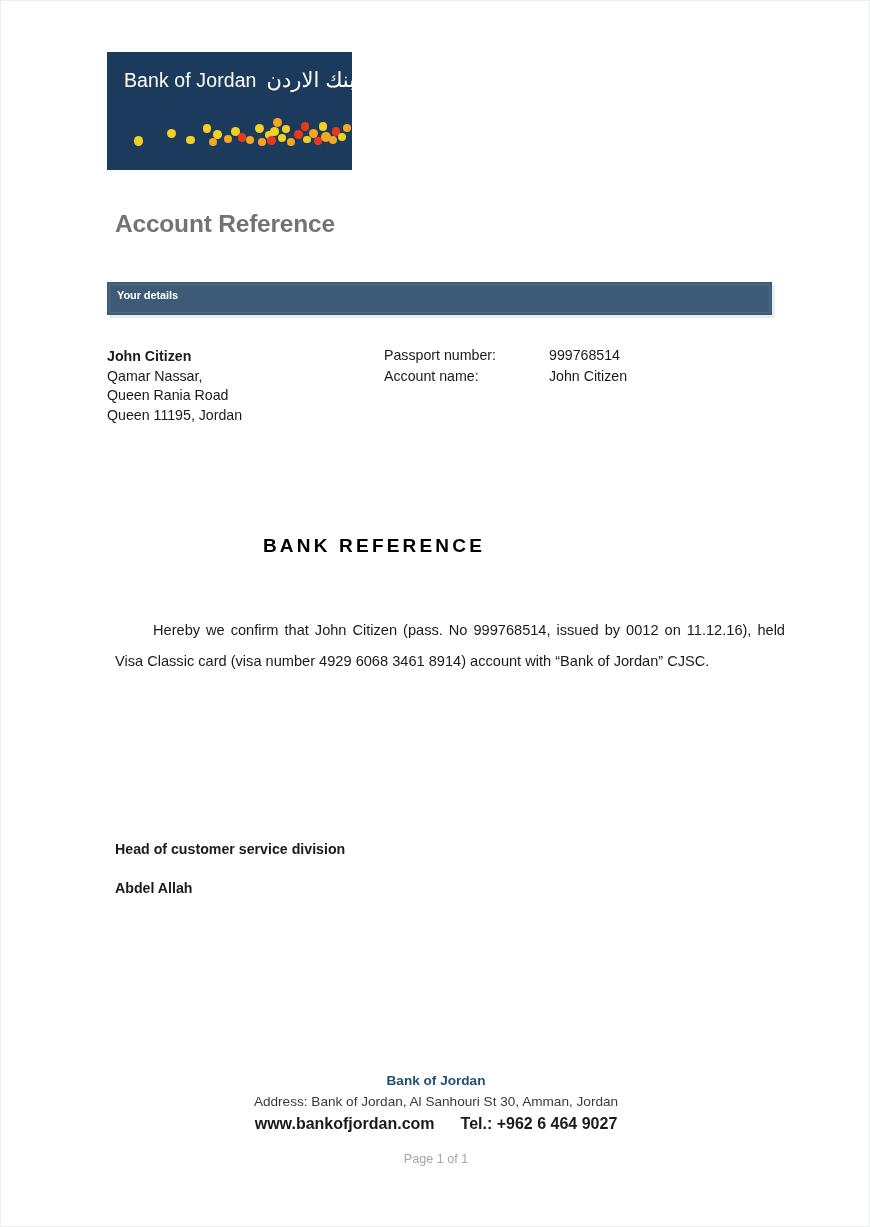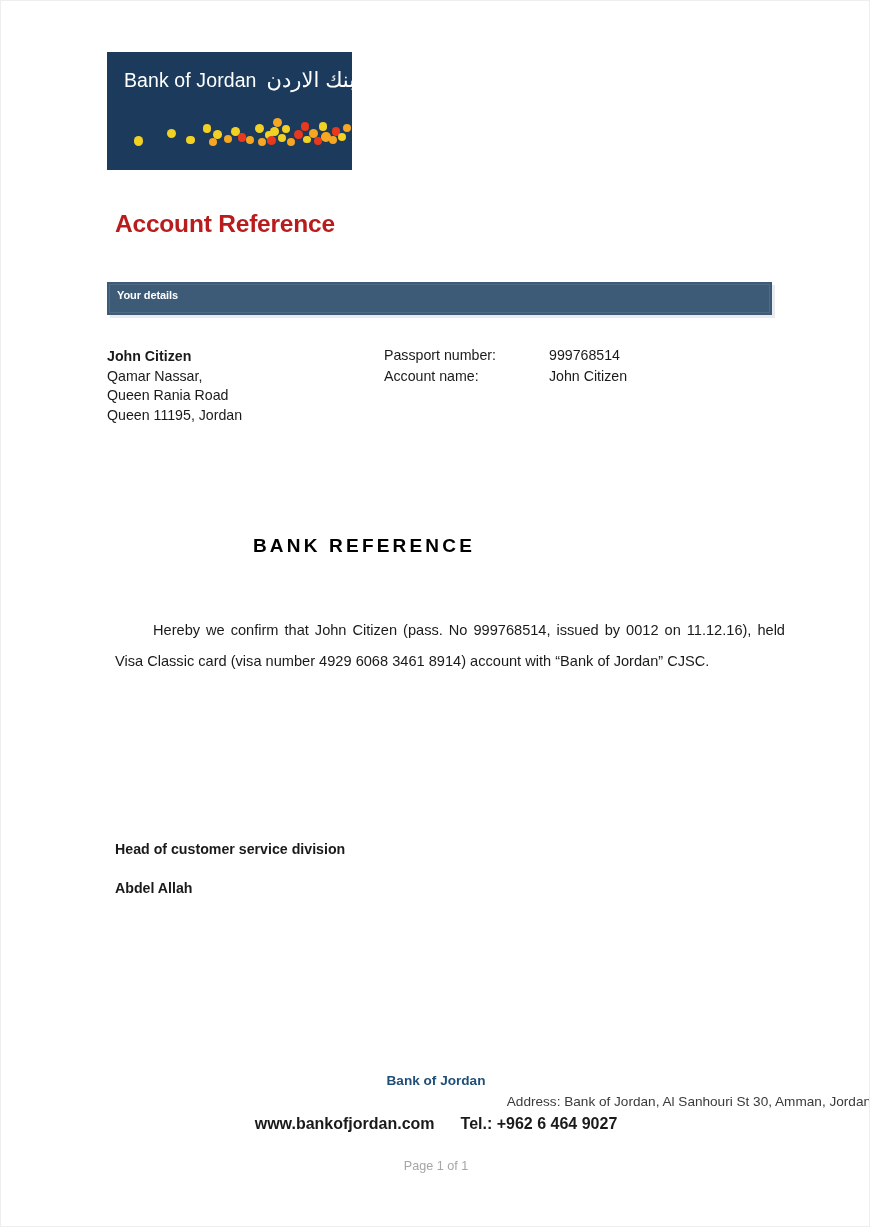--- a/index.html
+++ b/index.html
@@ -69,21 +69,21 @@
     display: block;
   }
 
   
   .doc-title {
     position: absolute;
     left: 114px;
     top: 209px;
     font-size: 24.5px;
     font-weight: bold;
-    color: #b91c1c;
+    color: #737373;
     letter-spacing: -0.2px;
   }
 
   
   .section-bar {
     position: absolute;
     left: 106px;
     top: 281px;
     width: 665px;
     height: 33px;
@@ -139,21 +139,21 @@
     vertical-align: top;
     white-space: nowrap;
   }
   .ref-table td.lbl {
     width: 165px;
   }
 
   
   .ref-heading {
     position: absolute;
-    left: 0;
+    left: 10px;
     top: 534px;
     width: 726px;
     text-align: center;
     font-size: 19px;
     font-weight: bold;
     color: #000000;
     letter-spacing: 3.2px;
   }
 
   
@@ -204,33 +204,32 @@
   .footer-bank {
     font-size: 13.6px;
     font-weight: bold;
     color: #1f4e79;
     line-height: 20px;
   }
   .footer-address {
     font-size: 13.6px;
     color: #3a3a3a;
     line-height: 21px;
-    text-align: right;
   }
   .footer-contact {
     font-size: 16px;
     font-weight: bold;
     color: #1a1a1a;
     line-height: 24px;
   }
   .footer-contact .tel {
     margin-left: 26px;
   }
   .footer-page {
-    margin-top: 23px;
+    margin-top: 16px;
     font-size: 12.6px;
     color: #a6a6a6;
   }
 </style>
 </head>
 <body>
 
 <div class="page">
 
   <div class="logo">

